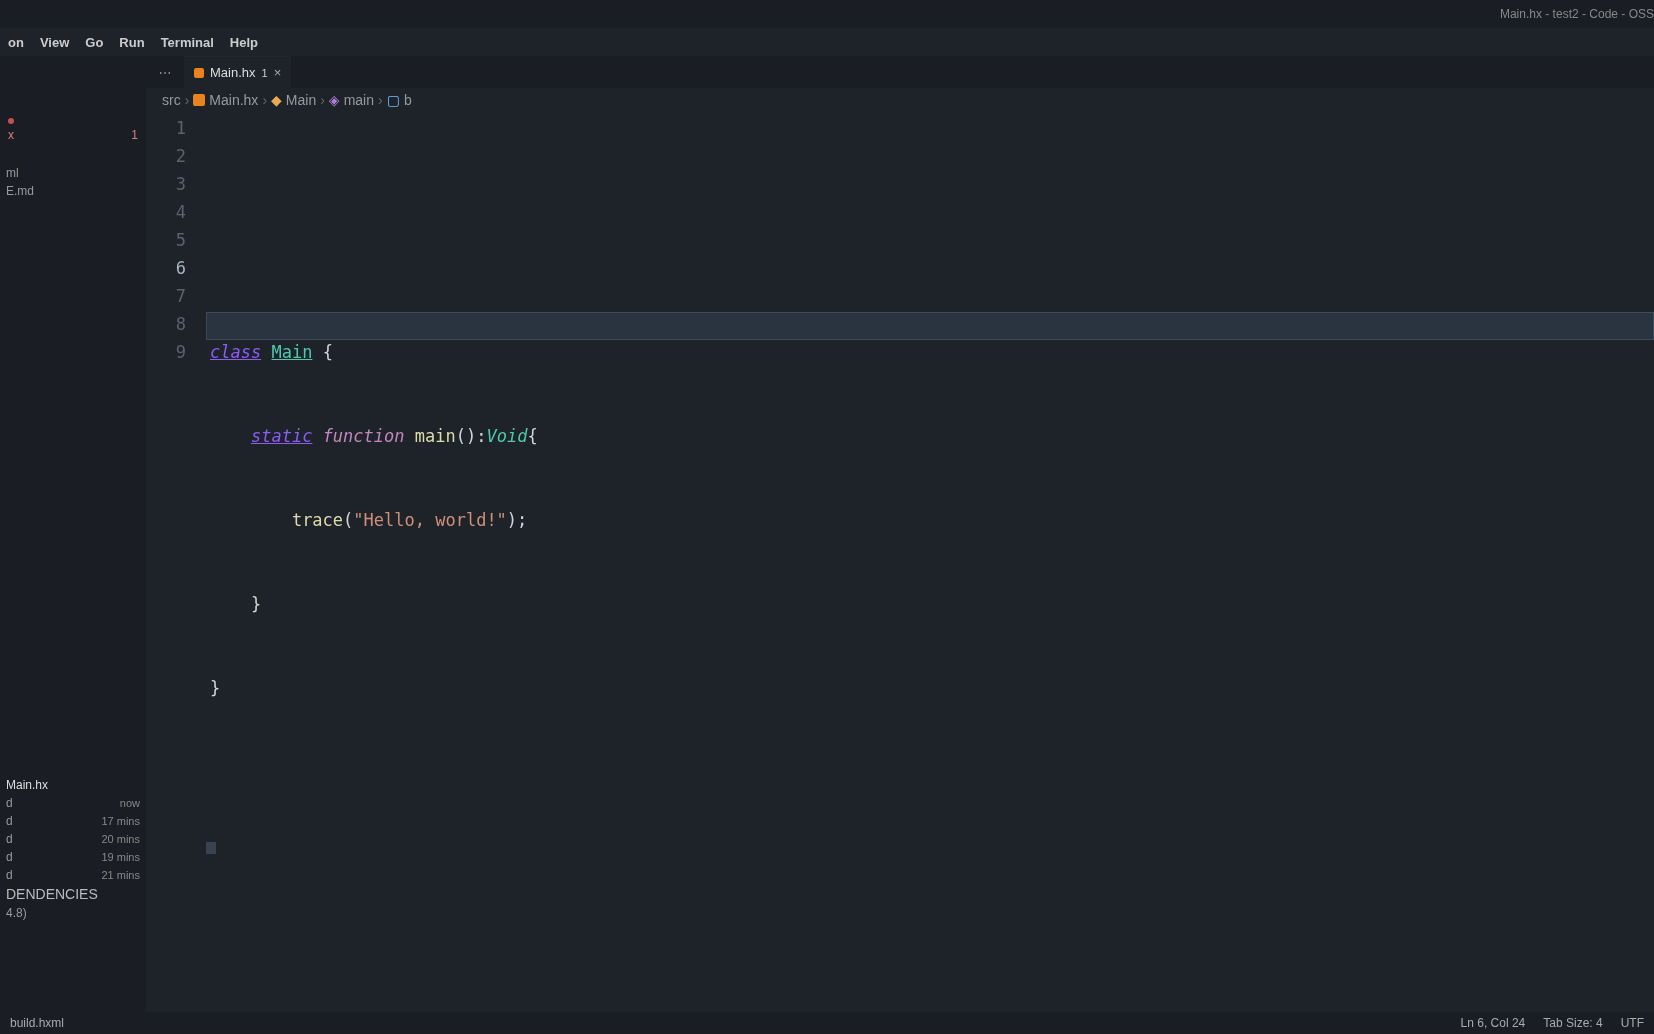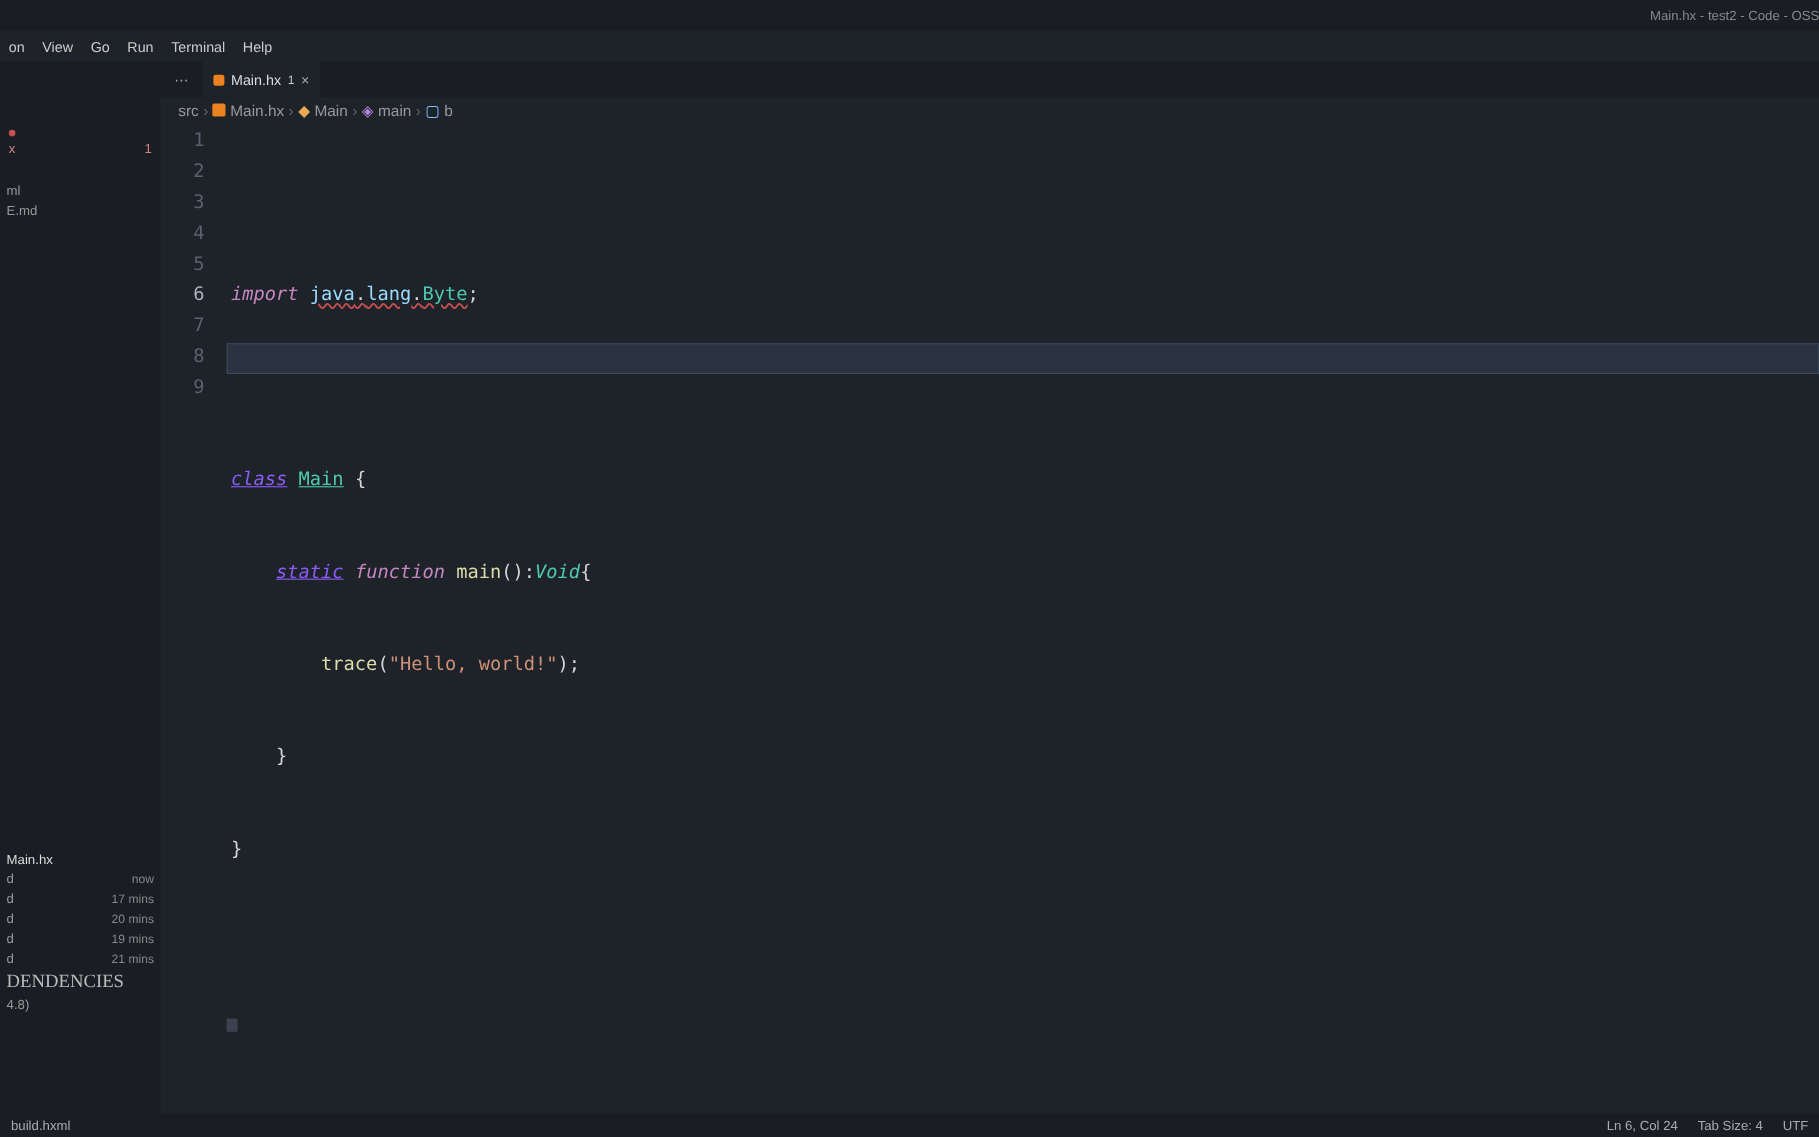--- a/index.html
+++ b/index.html
@@ -22,33 +22,34 @@
   justify-content: flex-end;
   color: #888;
   font-size: 12px;
 }
 .menubar {
   height: 28px;
   background: #1e2229;
   display: flex;
   align-items: center;
   padding-left: 0;
+  font-weight: bold;
 }
 .menubar span { padding: 0 8px; color: #ccc; cursor: pointer; }
 .main-row { display: flex; flex: 1; min-height: 0; }
 .sidebar {
   width: 146px;
   background: #1a1d23;
   display: flex;
   flex-direction: column;
   color: #999;
   font-size: 12px;
   overflow: hidden;
 }
-.sidebar .item { padding: 2px 6px; display: flex; justify-content: space-between; align-items: flex-end; }
+.sidebar .item { padding: 2px 6px; display: flex; justify-content: space-between; align-items: center; }
 .sidebar .item .right { color: #888; font-size: 11px; padding-left: 24px; }
 .error-dot { width: 6px; height: 6px; border-radius: 50%; background: #c94f4f; display:inline-block; position: relative; }
 .error-row { color: #d08282; display:flex; justify-content:space-between; padding:2px 8px; align-items:center;}
 .editor-col { flex: 1; display: flex; flex-direction: column; min-width: 0; }
 .tabs-row { height: 32px; background: #1a1d23; display: flex; align-items: stretch; }
 .more { width: 38px; display:flex; align-items:center; justify-content:center; color:#aaa;}
 .tab {
   background: #22262e;
   display: flex;
   align-items: center;
@@ -138,21 +139,21 @@
         <span class="right">20 mins</span>
       </div>
     <div class="item">
         <span>d</span>
         <span class="right">19 mins</span>
       </div>
     <div class="item">
         <span>d</span>
         <span class="right">21 mins</span>
       </div>
-    <div class="item" style="color:#bbb; font-size:17px;font-family:Liberation Serif, serif;">
+    <div class="item" style="color:#bbb; font-size:14px;">
         <span>DENDENCIES</span>
       </div>
     <div class="item">
         <span>4.8)</span>
       </div>
     <div style="height:90px"></div>
   </div>
 
   <div class="editor-col">
     <div class="tabs-row">
@@ -188,21 +189,20 @@
         <div>3</div>
         <div>4</div>
         <div>5</div>
         <div style="color:#aab3c0;">6</div>
         <div>7</div>
         <div>8</div>
         <div>9</div>
       </div>
       <div class="code">
         <div class="line-hl"></div>
-        <div><span class="kw">import</span> <span class="id err-u">java</span><span class="punct err-u">.</span><span class="id err-u">lang</span><span class="punct err-u">.</span><span class="type-u err-u">Byte</span><span class="punct">;</span></div>
         <div>&nbsp;</div>
         <div><span class="kw2">class</span> <span class="type-u">Main</span> <span class="punct">{</span></div>
         <div>    <span class="kw2">static</span> <span class="kw">function</span> <span class="fn">main</span><span class="punct">():</span><span class="type">Void</span><span class="punct">{</span></div>
         <div>        <span class="fn">trace</span><span class="punct">(</span><span class="str">"Hello, world!"</span><span class="punct">);</span></div>
         <div>    <span class="punct">}</span></div>
         <div><span class="punct">}</span></div>
         <div>&nbsp;</div>
         <div class="minimap"></div>
       </div>
     </div>

